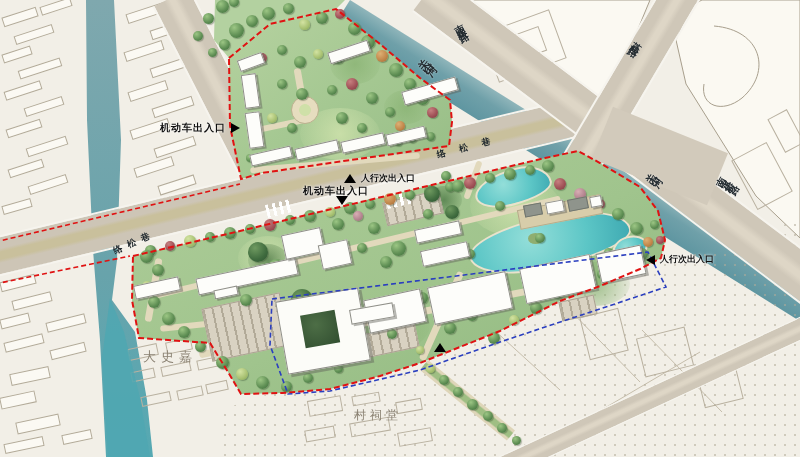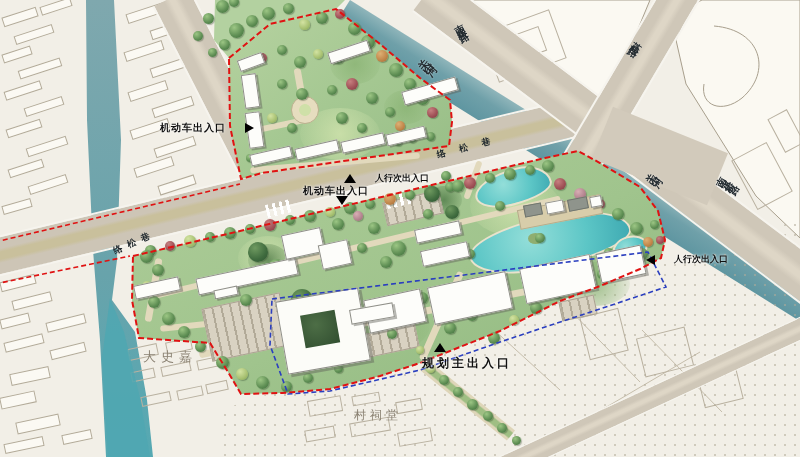--- a/index.html
+++ b/index.html
@@ -46,21 +46,21 @@
   #pond-island{position:absolute;left:528px;top:233px;width:15px;height:11px;border-radius:50%;background:#8fae70;z-index:17;}
   #plaza{position:absolute;left:291px;top:96px;width:28px;height:28px;border-radius:50%;z-index:15;
      background:radial-gradient(circle,#cfe0a8 0 30%,#e6ddbf 34% 78%,#c9bd98 82%);border:1px solid #bdb190;}
   #u-building{position:absolute;left:281px;top:294px;width:84px;height:74px;transform:rotate(-10deg);
      background:#fcfcf8;border:1px solid #8f8f88;box-shadow:3px 3px 0 rgba(95,95,88,.45);z-index:20;}
   #u-court{position:absolute;left:26%;top:24%;width:42%;height:46%;background:radial-gradient(circle at 40% 35%,#4d6e46,#314e30);}
   #se-drive{position:absolute;left:428px;top:360px;width:112px;height:13px;transform:rotate(39deg);transform-origin:0 0;
      background:linear-gradient(180deg,#ded5b8 0 18%,#9fbe83 30% 70%,#ded5b8 82%);z-index:13;}
   
   .lbl{position:absolute;z-index:40;color:#101010;font-weight:bold;white-space:nowrap;
-       text-shadow:0 0 2px rgba(255,255,255,.85),0 0 4px rgba(255,255,255,.6);display:flex;align-items:center;gap:19px;}
+       text-shadow:0 0 2px rgba(255,255,255,.85),0 0 4px rgba(255,255,255,.6);display:flex;align-items:center;gap:5px;}
   .lbl.gray{color:#8a8172;font-weight:normal;text-shadow:none;}
   .tri{width:0;height:0;display:inline-block;}
   .tri.r{border-top:5px solid transparent;border-bottom:5px solid transparent;border-left:9px solid #000;}
   .tri.l{border-top:5px solid transparent;border-bottom:5px solid transparent;border-right:9px solid #000;}
   .tri.u{border-left:6px solid transparent;border-right:6px solid transparent;border-bottom:9px solid #000;}
   .tri.d{border-left:6px solid transparent;border-right:6px solid transparent;border-top:9px solid #000;}
   .vtext{position:absolute;writing-mode:vertical-rl;text-orientation:upright;font-weight:bold;color:#242c31;
          letter-spacing:3px;z-index:40;transform-origin:50% 0;text-shadow:0 0 2px rgba(255,255,255,.5);}
   #t-guanshan1{left:404px;top:56px;font-size:11px;transform:rotate(-52deg);letter-spacing:5px;}
   #t-nanshui1{left:446px;top:18px;font-size:10px;transform:rotate(-28deg);}
@@ -155,23 +155,20 @@
   <div class="lbl" id="m-sitemain">
       <span class="tri d"></span>
     </div>
   <div class="lbl" id="l-ped2">
     <span class="tri l"></span>
     <span>人行次出入口</span>
   </div>
   <div class="lbl" id="m-planning">
       <span class="tri u"></span>
     </div>
-  <div class="lbl" id="l-planning">
-    <span>规划主出入口</span>
-  </div>
   <div class="lbl gray" id="l-dashijia">
     <span>大史嘉</span>
   </div>
   <div class="lbl gray" id="l-cunci">
     <span>村祠堂</span>
   </div>
 
   <div class="vtext" id="t-guanshan1">关山河</div>
   <div class="vtext" id="t-nanshui1">南水桥路</div>
   <div class="vtext" id="t-cangsong">苍松路</div>

